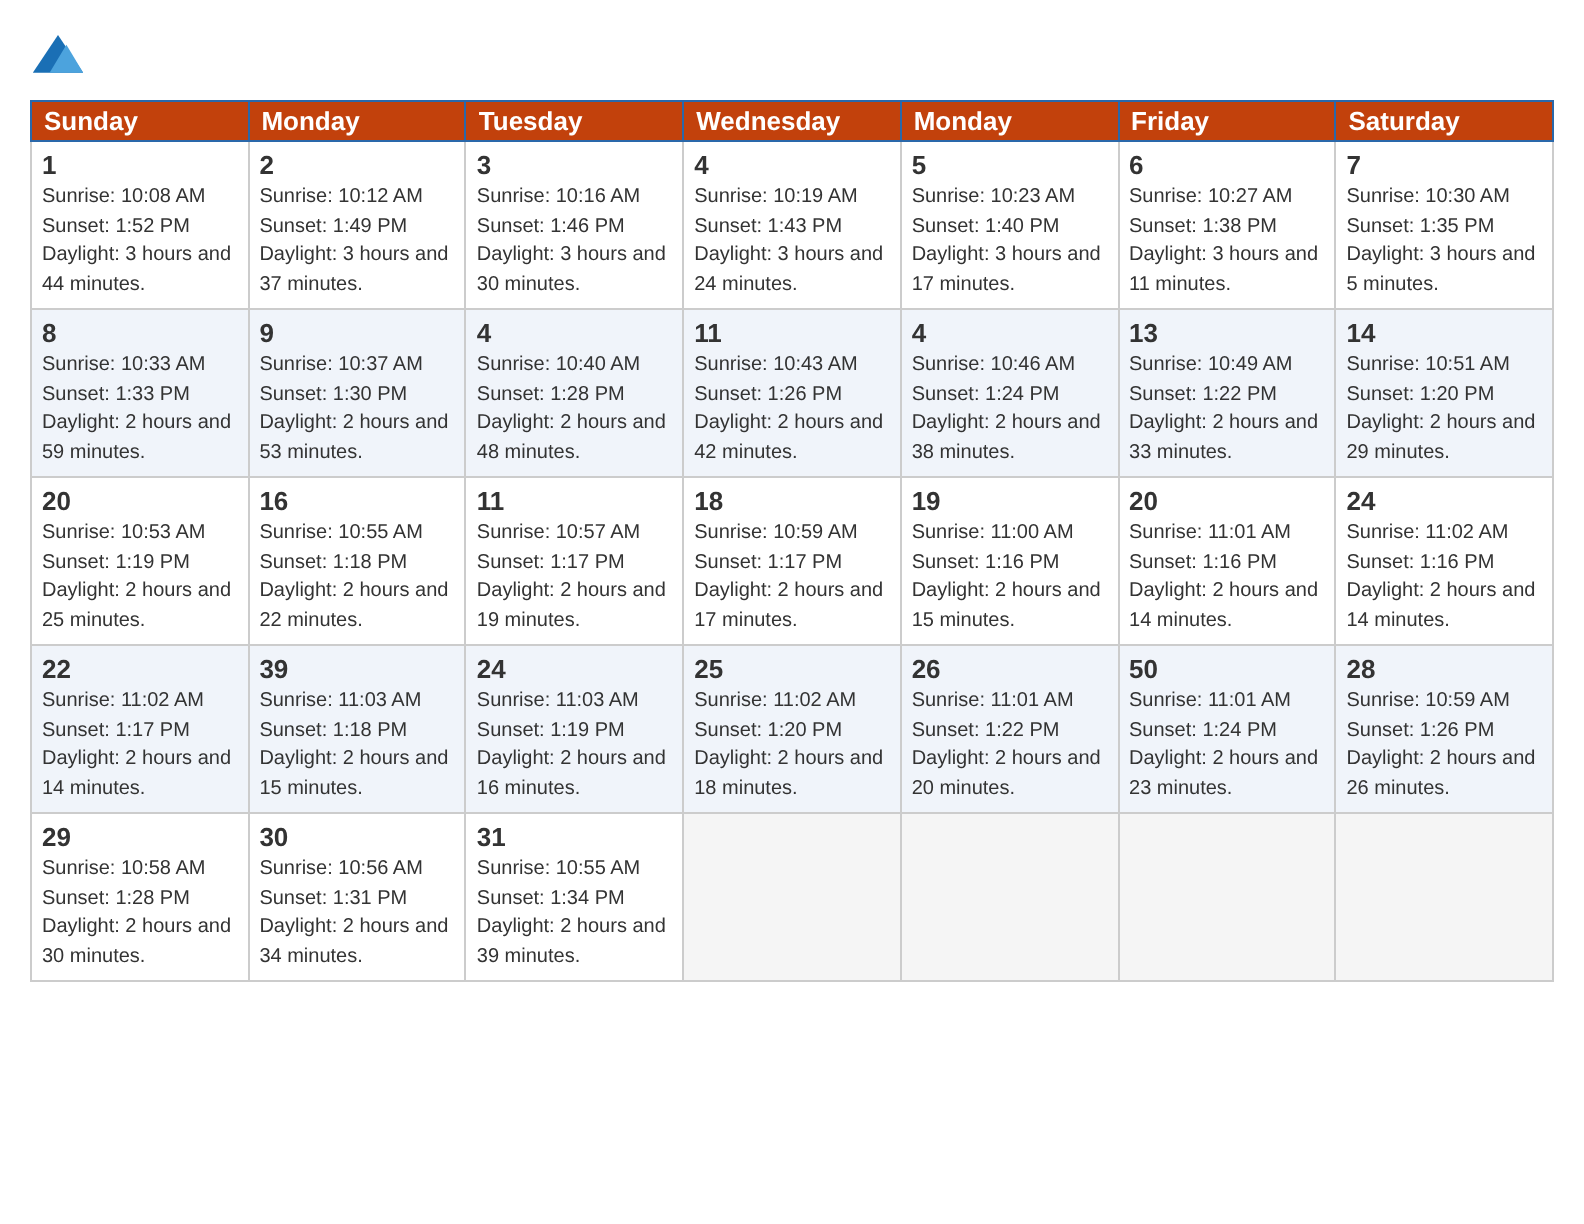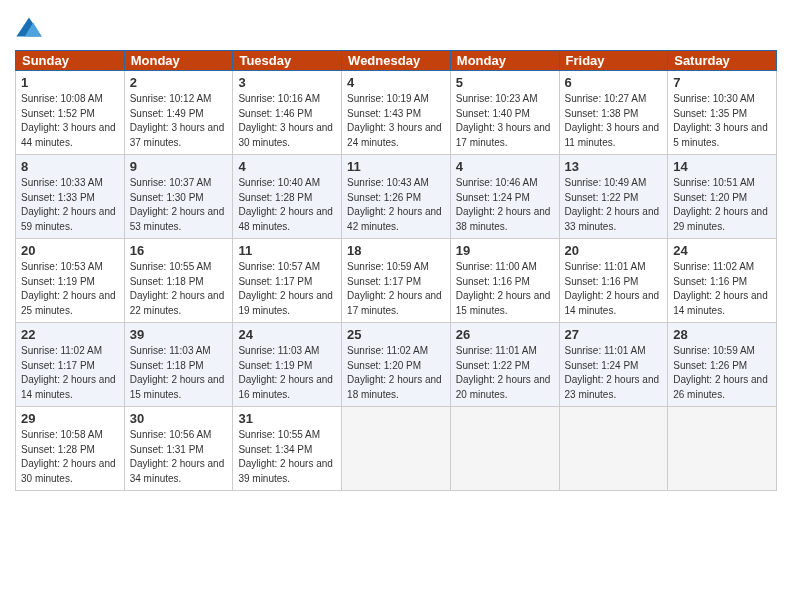--- a/index.html
+++ b/index.html
@@ -335,21 +335,21 @@
         </td>
           <td>
           <span class="day-number">26</span>
           <div class="day-info">
             Sunrise: 11:01 AM<br>
             Sunset: 1:22 PM<br>
             Daylight: 2 hours and 20 minutes.
           </div>
         </td>
           <td>
-          <span class="day-number">27</span>
+          <span class="day-number">50</span>
           <div class="day-info">
             Sunrise: 11:01 AM<br>
             Sunset: 1:24 PM<br>
             Daylight: 2 hours and 23 minutes.
           </div>
         </td>
           <td>
           <span class="day-number">28</span>
           <div class="day-info">
             Sunrise: 10:59 AM<br>

